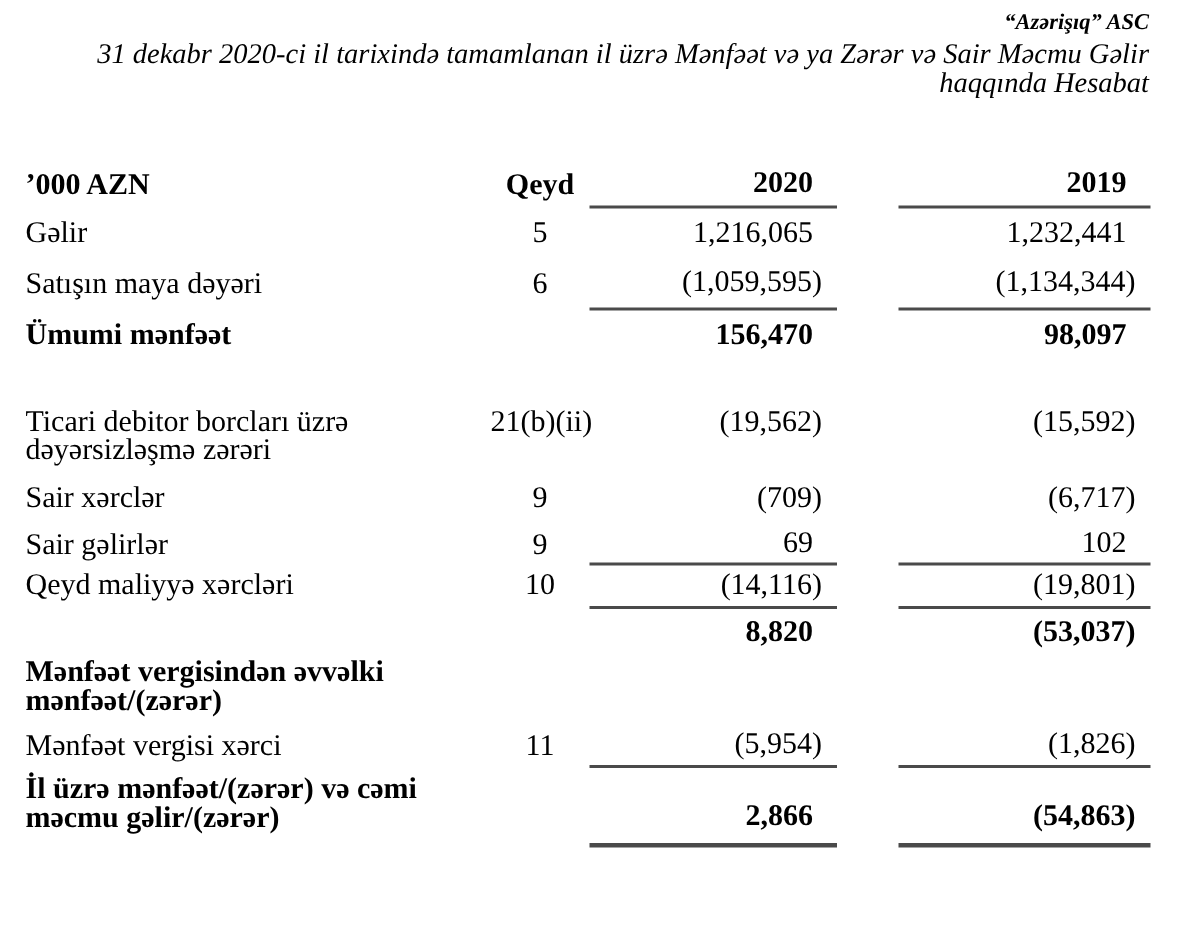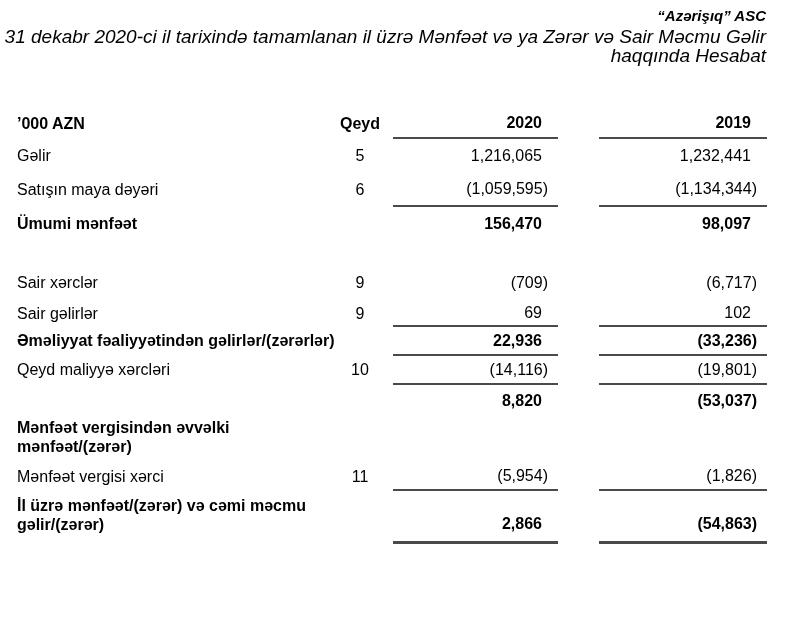--- a/index.html
+++ b/index.html
@@ -8,21 +8,21 @@
     --background: #ffffff;
   }
   * { margin: 0; padding: 0; box-sizing: border-box; }
   html, body { background: var(--background); }
   .page {
     position: relative;
     width: 800px;
     height: 576px;
     background: var(--background);
     color: var(--text);
-    font-family: Liberation Sans, sans-serif;
+    font-family: Liberation Serif, serif;
     overflow: hidden;
   }
   
   .doc-header {
     padding: 6px 34px 0 0;
     text-align: right;
   }
   .doc-title {
     font-size: 15px;
     line-height: 19px;
@@ -34,21 +34,21 @@
     line-height: 19px;
     font-style: italic;
     margin-top: 2px;
   }
   
   table.fin-table {
     table-layout: fixed;
     border-collapse: collapse;
     width: 750px;
     margin: 44px 0 0 17px;
-    font-size: 16px;
+    font-size: 20px;
     line-height: 19px;
     color: var(--text);
   }
   td { vertical-align: middle; }
   td.label { text-align: left; white-space: nowrap; overflow: visible; }
   td.note  { text-align: center; white-space: nowrap; }
   td.num   { text-align: right; padding-right: 10px; white-space: nowrap; }
   td.num.np { padding-right: 16px; } 
   .b { font-weight: bold; }
   
@@ -125,44 +125,46 @@
       <td class="gut"></td>
       <td class="num np b">98,097</td>
     </tr>
 
     <tr class="spacer">
           <td colspan="5"></td>
         </tr>
 
 
 
+    <tr class="two vtop">
+      <td class="label">
+            <div class="lblw w330">Ticari debitor borcları üzrə dəyərsizləşmə zərəri</div>
+          </td>
+      <td class="note">21(b)(ii)</td>
+      <td class="num">(19,562)</td>
+      <td class="gut"></td>
+      <td class="num">(15,592)</td>
+    </tr>
 
     <tr class="std">
       <td class="label">Sair xərclər</td>
       <td class="note">9</td>
       <td class="num">(709)</td>
       <td class="gut"></td>
       <td class="num">(6,717)</td>
     </tr>
 
     <tr class="tight1">
       <td class="label">Sair gəlirlər</td>
       <td class="note">9</td>
       <td class="num np rl">69</td>
       <td class="gut"></td>
       <td class="num np rl">102</td>
     </tr>
 
-    <tr class="tight">
-      <td class="label b">Əməliyyat fəaliyyətindən gəlirlər/(zərərlər)</td>
-      <td class="note b"></td>
-      <td class="num np b rl">22,936</td>
-      <td class="gut"></td>
-      <td class="num b rl">(33,236)</td>
-    </tr>
 
     <tr class="tight">
       <td class="label">Qeyd maliyyə xərcləri</td>
       <td class="note">10</td>
       <td class="num rl">(14,116)</td>
       <td class="gut"></td>
       <td class="num rl">(19,801)</td>
     </tr>
 
     <tr class="two vtop">

